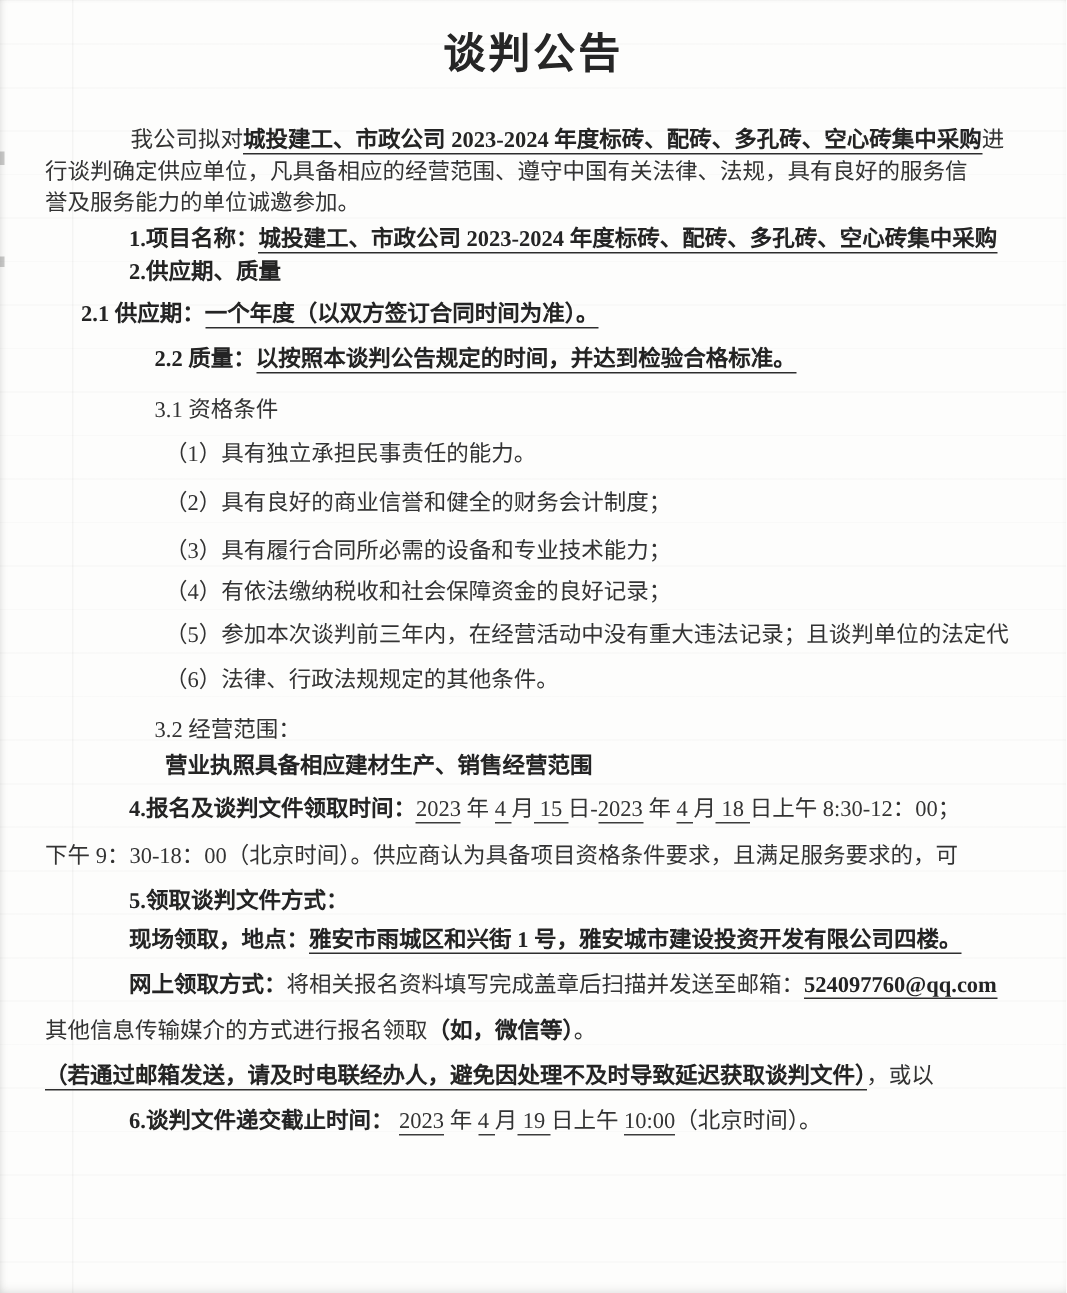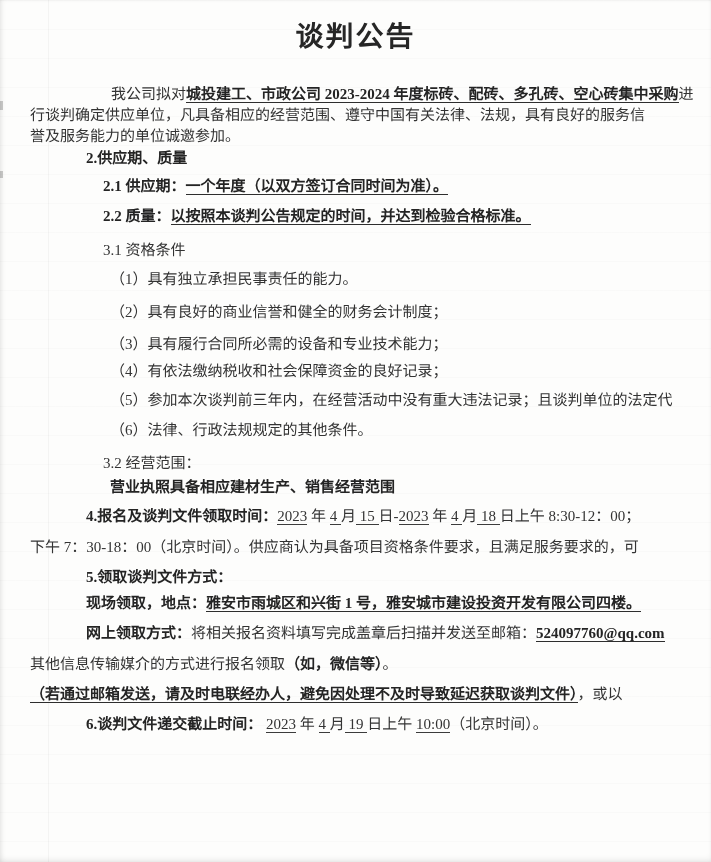--- a/index.html
+++ b/index.html
@@ -67,37 +67,38 @@
 
 <div class="page">
   <div class="scan-band"></div>
   <div class="crease"></div>
   <div class="edge-tick t1"></div>
   <div class="edge-tick t2"></div>
 
   <div class="doc-title">谈判公告</div>
 
   <div id="doc-body">
-      <div class="doc-line" style="padding-left: 87px; margin-top: 30px; margin-left: 24px;"><span class="seg seg-plain">我公司拟对</span><span class="seg seg-bold-underline">城投建工、市政公司 2023-2024 年度标砖、配砖、多孔砖、空心砖集中采购</span><span class="seg seg-plain">进</span></div>
+      <div class="doc-line" style="padding-left: 87px; margin-top: 30px;"><span class="seg seg-plain">我公司拟对</span><span class="seg seg-bold-underline">城投建工、市政公司 2023-2024 年度标砖、配砖、多孔砖、空心砖集中采购</span><span class="seg seg-plain">进</span></div>
       <div class="doc-line" style="padding-left: 30px; margin-top: 1px;"><span class="seg seg-plain">行谈判确定供应单位，凡具备相应的经营范围、遵守中国有关法律、法规，具有良好的服务信</span></div>
       <div class="doc-line" style="padding-left: 30px; margin-top: 1px;"><span class="seg seg-plain">誉及服务能力的单位诚邀参加。</span></div>
+      <div class="doc-line" style="padding-left: 86px; margin-top: 4px;"><span class="seg seg-bold">1.项目名称：</span><span class="seg seg-bold-underline">城投建工、市政公司 2023-2024 年度标砖、配砖、多孔砖、空心砖集中采购</span></div>
       <div class="doc-line" style="padding-left: 86px; margin-top: 2px; font-family: Liberation Serif, serif;"><span class="seg seg-bold">2.供应期、质量</span></div>
-      <div class="doc-line" style="padding-left: 103px; margin-top: 8px;"><span class="seg seg-bold">2.1 供应期：</span><span class="seg seg-bold-underline">一个年度（以双方签订合同时间为准）。</span></div>
+      <div class="doc-line" style="padding-left: 54px; margin-top: 8px;"><span class="seg seg-bold">2.1 供应期：</span><span class="seg seg-bold-underline">一个年度（以双方签订合同时间为准）。</span></div>
       <div class="doc-line" style="padding-left: 103px; margin-top: 10px;"><span class="seg seg-bold">2.2 质量：</span><span class="seg seg-bold-underline">以按照本谈判公告规定的时间，并达到检验合格标准。</span></div>
       <div class="doc-line" style="padding-left: 103px; margin-top: 14px;"><span class="seg seg-plain">3.1 资格条件</span></div>
       <div class="doc-line" style="padding-left: 110px; margin-top: 9px;"><span class="seg seg-plain">（1）具有独立承担民事责任的能力。</span></div>
       <div class="doc-line" style="padding-left: 110px; margin-top: 13px;"><span class="seg seg-plain">（2）具有良好的商业信誉和健全的财务会计制度；</span></div>
       <div class="doc-line" style="padding-left: 110px; margin-top: 12px;"><span class="seg seg-plain">（3）具有履行合同所必需的设备和专业技术能力；</span></div>
       <div class="doc-line" style="padding-left: 110px; margin-top: 7px;"><span class="seg seg-plain">（4）有依法缴纳税收和社会保障资金的良好记录；</span></div>
       <div class="doc-line" style="padding-left: 110px; margin-top: 9px;"><span class="seg seg-plain">（5）参加本次谈判前三年内，在经营活动中没有重大违法记录；且谈判单位的法定代</span></div>
       <div class="doc-line" style="padding-left: 110px; margin-top: 10px;"><span class="seg seg-plain">（6）法律、行政法规规定的其他条件。</span></div>
       <div class="doc-line" style="padding-left: 103px; margin-top: 13px;"><span class="seg seg-plain">3.2 经营范围：</span></div>
       <div class="doc-line" style="padding-left: 110px; margin-top: 4px;"><span class="seg seg-bold">营业执照具备相应建材生产、销售经营范围</span></div>
       <div class="doc-line" style="padding-left: 86px; margin-top: 9px;"><span class="seg seg-bold">4.报名及谈判文件领取时间：</span><span class="seg seg-underline">2023</span><span class="seg seg-plain"> 年 </span><span class="seg seg-underline"> 4 </span><span class="seg seg-plain">月</span><span class="seg seg-underline"> 15 </span><span class="seg seg-plain">日-</span><span class="seg seg-underline">2023</span><span class="seg seg-plain"> 年 </span><span class="seg seg-underline"> 4 </span><span class="seg seg-plain">月</span><span class="seg seg-underline"> 18 </span><span class="seg seg-plain">日上午 8:30-12：00；</span></div>
-      <div class="doc-line" style="padding-left: 30px; margin-top: 11px;"><span class="seg seg-plain">下午 7：30-18：00（北京时间）。供应商认为具备项目资格条件要求，且满足服务要求的，可</span></div>
+      <div class="doc-line" style="padding-left: 30px; margin-top: 11px;"><span class="seg seg-plain">下午 9：30-18：00（北京时间）。供应商认为具备项目资格条件要求，且满足服务要求的，可</span></div>
       <div class="doc-line" style="padding-left: 86px; margin-top: 10px;"><span class="seg seg-bold">5.领取谈判文件方式：</span></div>
       <div class="doc-line" style="padding-left: 86px; margin-top: 6px;"><span class="seg seg-bold">现场领取，地点：</span><span class="seg seg-bold-underline">雅安市雨城区和兴街 1 号，雅安城市建设投资开发有限公司四楼。</span></div>
       <div class="doc-line" style="padding-left: 86px; margin-top: 10px;"><span class="seg seg-bold">网上领取方式：</span><span class="seg seg-plain">将相关报名资料填写完成盖章后扫描并发送至邮箱：</span><span class="seg seg-bold-underline">524097760@qq.com</span></div>
       <div class="doc-line" style="padding-left: 30px; margin-top: 11px;"><span class="seg seg-plain">其他信息传输媒介的方式进行报名领取</span><span class="seg seg-bold">（如，微信等）</span><span class="seg seg-plain">。</span></div>
       <div class="doc-line" style="padding-left: 30px; margin-top: 10px;"><span class="seg seg-bold-underline">（若通过邮箱发送，请及时电联经办人，避免因处理不及时导致延迟获取谈判文件）</span><span class="seg seg-plain">，或以</span></div>
       <div class="doc-line" style="padding-left: 86px; margin-top: 10px;"><span class="seg seg-bold">6.谈判文件递交截止时间：</span><span class="seg seg-plain"> </span><span class="seg seg-underline">2023</span><span class="seg seg-plain"> 年 </span><span class="seg seg-underline"> 4 </span><span class="seg seg-plain">月</span><span class="seg seg-underline"> 19 </span><span class="seg seg-plain">日上午 </span><span class="seg seg-underline">10:00</span><span class="seg seg-plain">（北京时间）。</span></div>
     </div>
 
   <div class="edge-shade"></div>
 </div>

